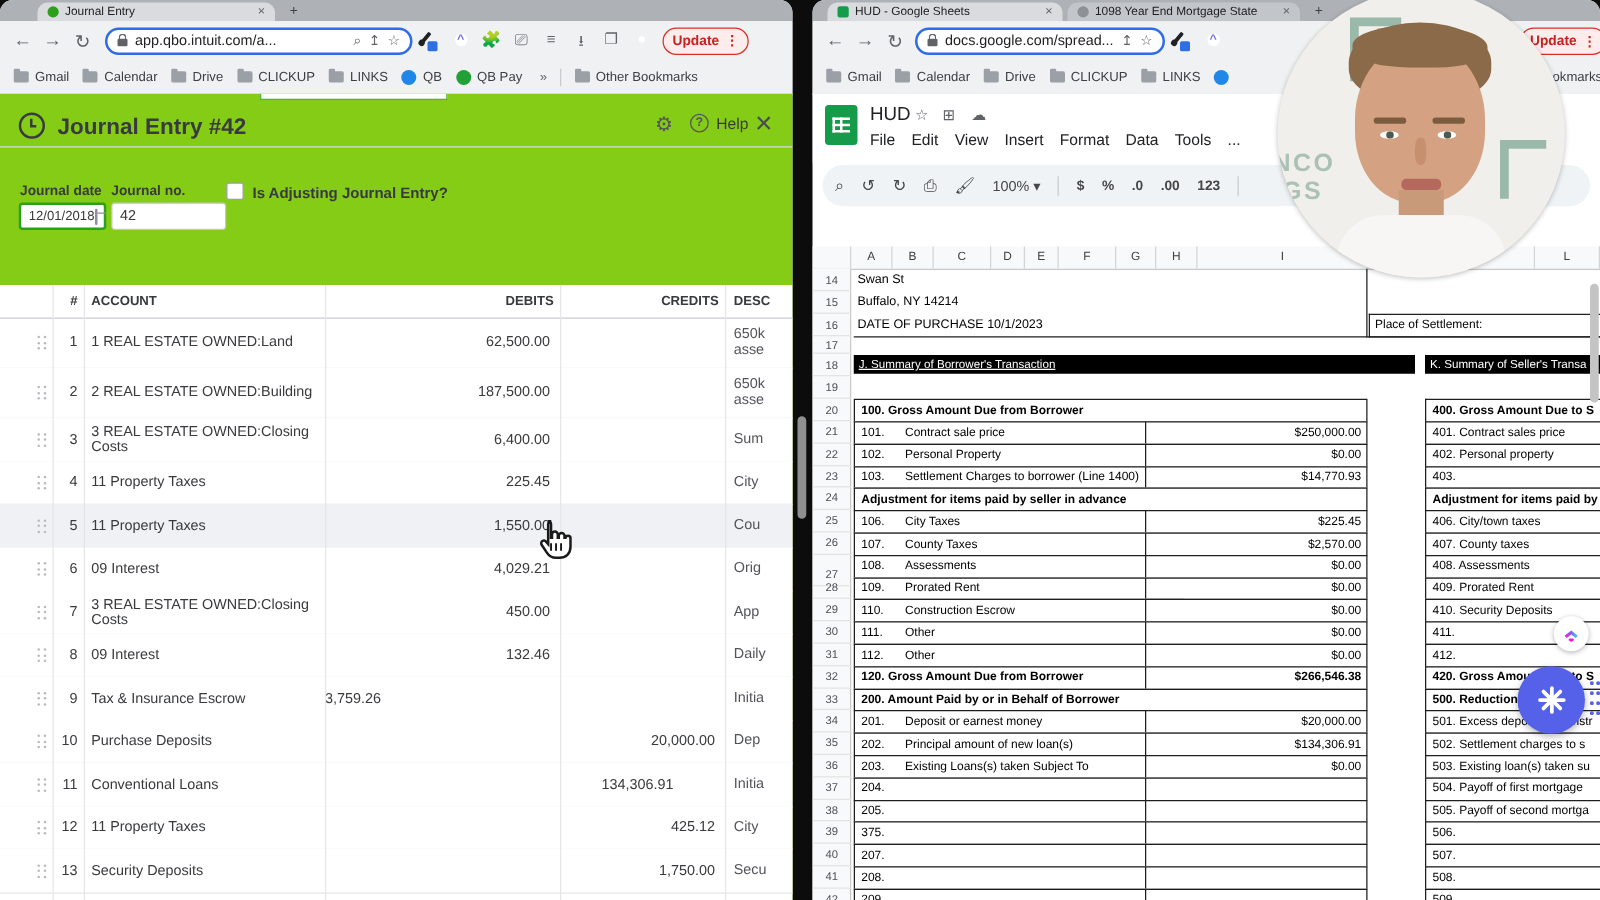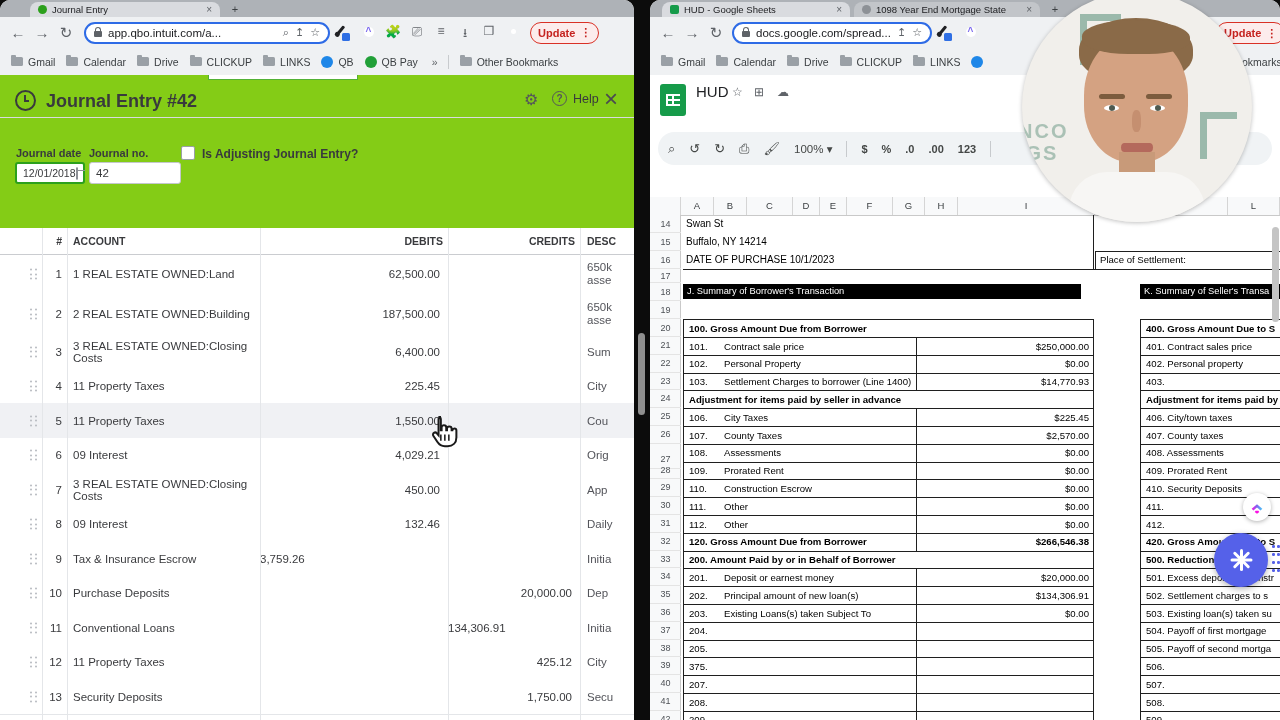--- a/index.html
+++ b/index.html
@@ -362,21 +362,21 @@
           </div>
           <div class="qrow" style="top: 382px; height: 35px;">
             <span class="handle">
               <i style="left: 0px; top: 0px;"></i>
               <i style="left: 0px; top: 4.5px;"></i>
               <i style="left: 0px; top: 9px;"></i>
             </span>
             <span class="qcell" style="left: 42px; width: 20px; text-align: right;">11</span>
             <span class="qcell" style="left: 73px; width: 182px;">Conventional Loans</span>
             <span class="qcell" style="left: 260px; width: 180px; text-align: right;"></span>
-            <span class="qcell" style="left: 448px; width: 124px; text-align: left;">134,306.91</span>
+            <span class="qcell" style="left: 448px; width: 124px; text-align: center;">134,306.91</span>
             <span class="qcell desc" style="left: 587px; width: 40px; white-space: normal;">Initia</span>
           </div>
           <div class="qrow" style="top: 417px; height: 34px;">
             <span class="handle">
               <i style="left: 0px; top: 0px;"></i>
               <i style="left: 0px; top: 4.5px;"></i>
               <i style="left: 0px; top: 9px;"></i>
             </span>
             <span class="qcell" style="left: 42px; width: 20px; text-align: right;">12</span>
             <span class="qcell" style="left: 73px; width: 182px;">11 Property Taxes</span>
@@ -466,20 +466,30 @@
       <span>Other Bookmarks</span>
     </span>
   </div>
 
   <div class="sh-head">
     <span class="shicon"></span>
     <span class="shtitle">HUD</span>
     <span class="shmini" style="left:82px">☆</span>
     <span class="shmini" style="left:104px">⊞</span>
     <span class="shmini" style="left:127px">☁</span>
+    <div class="menurow" id="sheet-menus">
+        <span>File</span>
+        <span>Edit</span>
+        <span>View</span>
+        <span>Insert</span>
+        <span>Format</span>
+        <span>Data</span>
+        <span>Tools</span>
+        <span>...</span>
+      </div>
   </div>
   <div class="sh-toolbar">
     <span class="ti">⌕</span>
     <span class="ti">↺</span>
     <span class="ti">↻</span>
     <span class="ti">⎙</span>
     <span class="ti">🖌</span>
     <span class="ti" style="font-size:11.5px"><span>100%</span> ▾</span>
     <span class="tsep"></span>
     <span class="ti sm">$</span>
@@ -536,21 +546,21 @@
         <div class="rnum" style="top: 478px; height: 17.8px; line-height: 17.8px;">41</div>
         <div class="rnum" style="top: 495.8px; height: 17.8px; line-height: 17.8px;">42</div>
       </div>
     <div id="sheet-rows">
         <div class="srow-text" style="left: 36px; top: 21px;">Swan St</div>
         <div class="srow-text" style="left: 36px; top: 39px;">Buffalo, NY 14214</div>
         <div class="srow-text" style="left: 36px; top: 57px;">DATE OF PURCHASE 10/1/2023</div>
         <div class="fcell noR" style="left: 445px; top: 54px; width: 187px; height: 19px; padding-left: 4px; padding-top: 2px;">Place of Settlement:</div>
         <div class="decor" style="left: 443px; top: 18px; width: 1px; height: 55px;"></div>
         <div class="decor" style="left: 33px; top: 72px; width: 599px; height: 1px;"></div>
-        <div class="blackbar" style="left: 33px; top: 87px; width: 398px; height: 15px;">J. Summary of Borrower's Transaction</div>
+        <div class="blackbar" style="left: 33px; top: 87px; width: 449px; height: 15px; text-decoration: underline;">J. Summary of Borrower's Transaction</div>
         <div class="blackbar" style="left: 490px; top: 87px; width: 142px; height: 15px;">K. Summary of Seller's Transa</div>
         <div class="fcell" style="left: 33px; top: 122px; width: 411px; height: 19px;">
           <span class="blab noind b">100. Gross Amount Due from Borrower</span>
         </div>
         <div class="fcell noR" style="left: 490px; top: 122px; width: 142px; height: 19px;">
           <span class="blab noind b">400. Gross Amount Due to S</span>
         </div>
         <div class="fcell" style="left: 33px; top: 140px; width: 234px; height: 18.8px;">
           <span class="bnum">101.</span>
           <span class="blab">Contract sale price</span>

